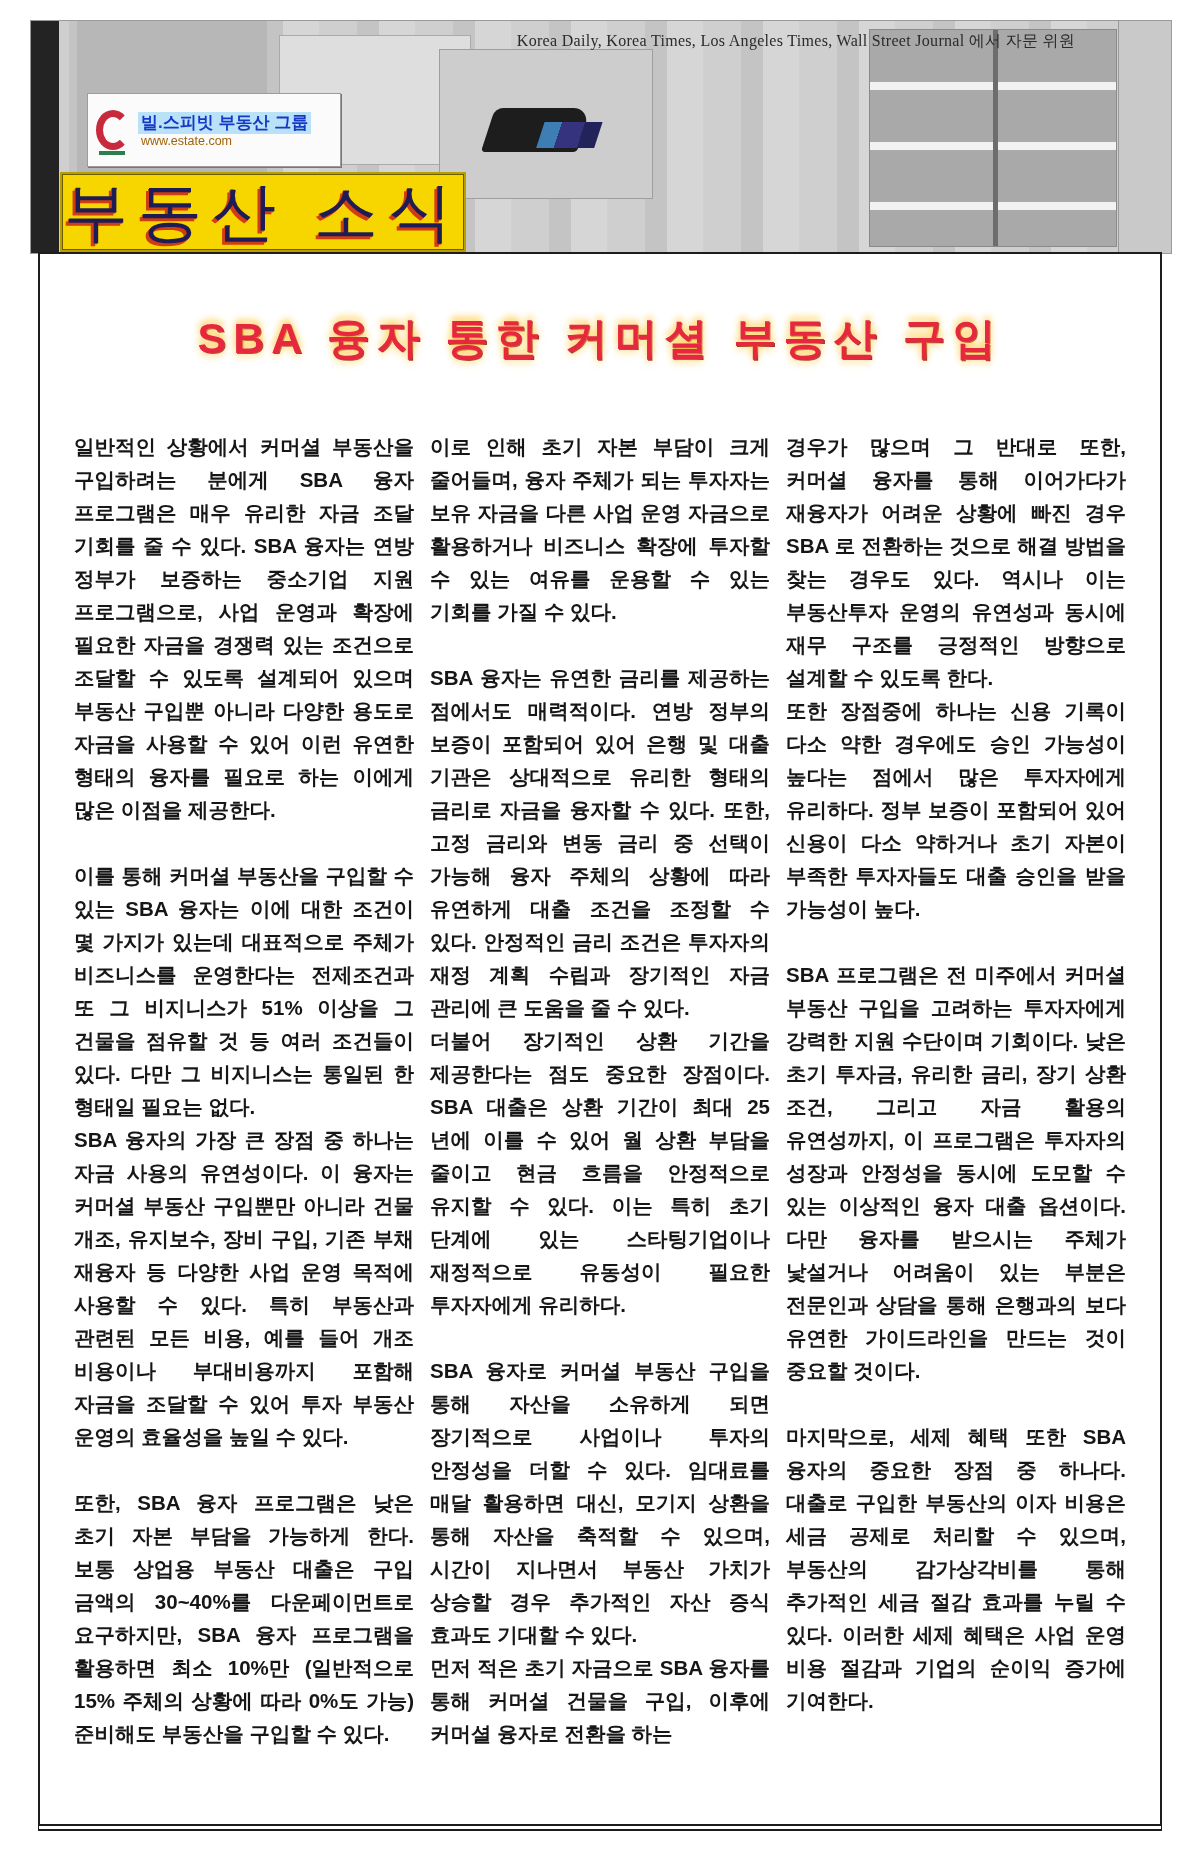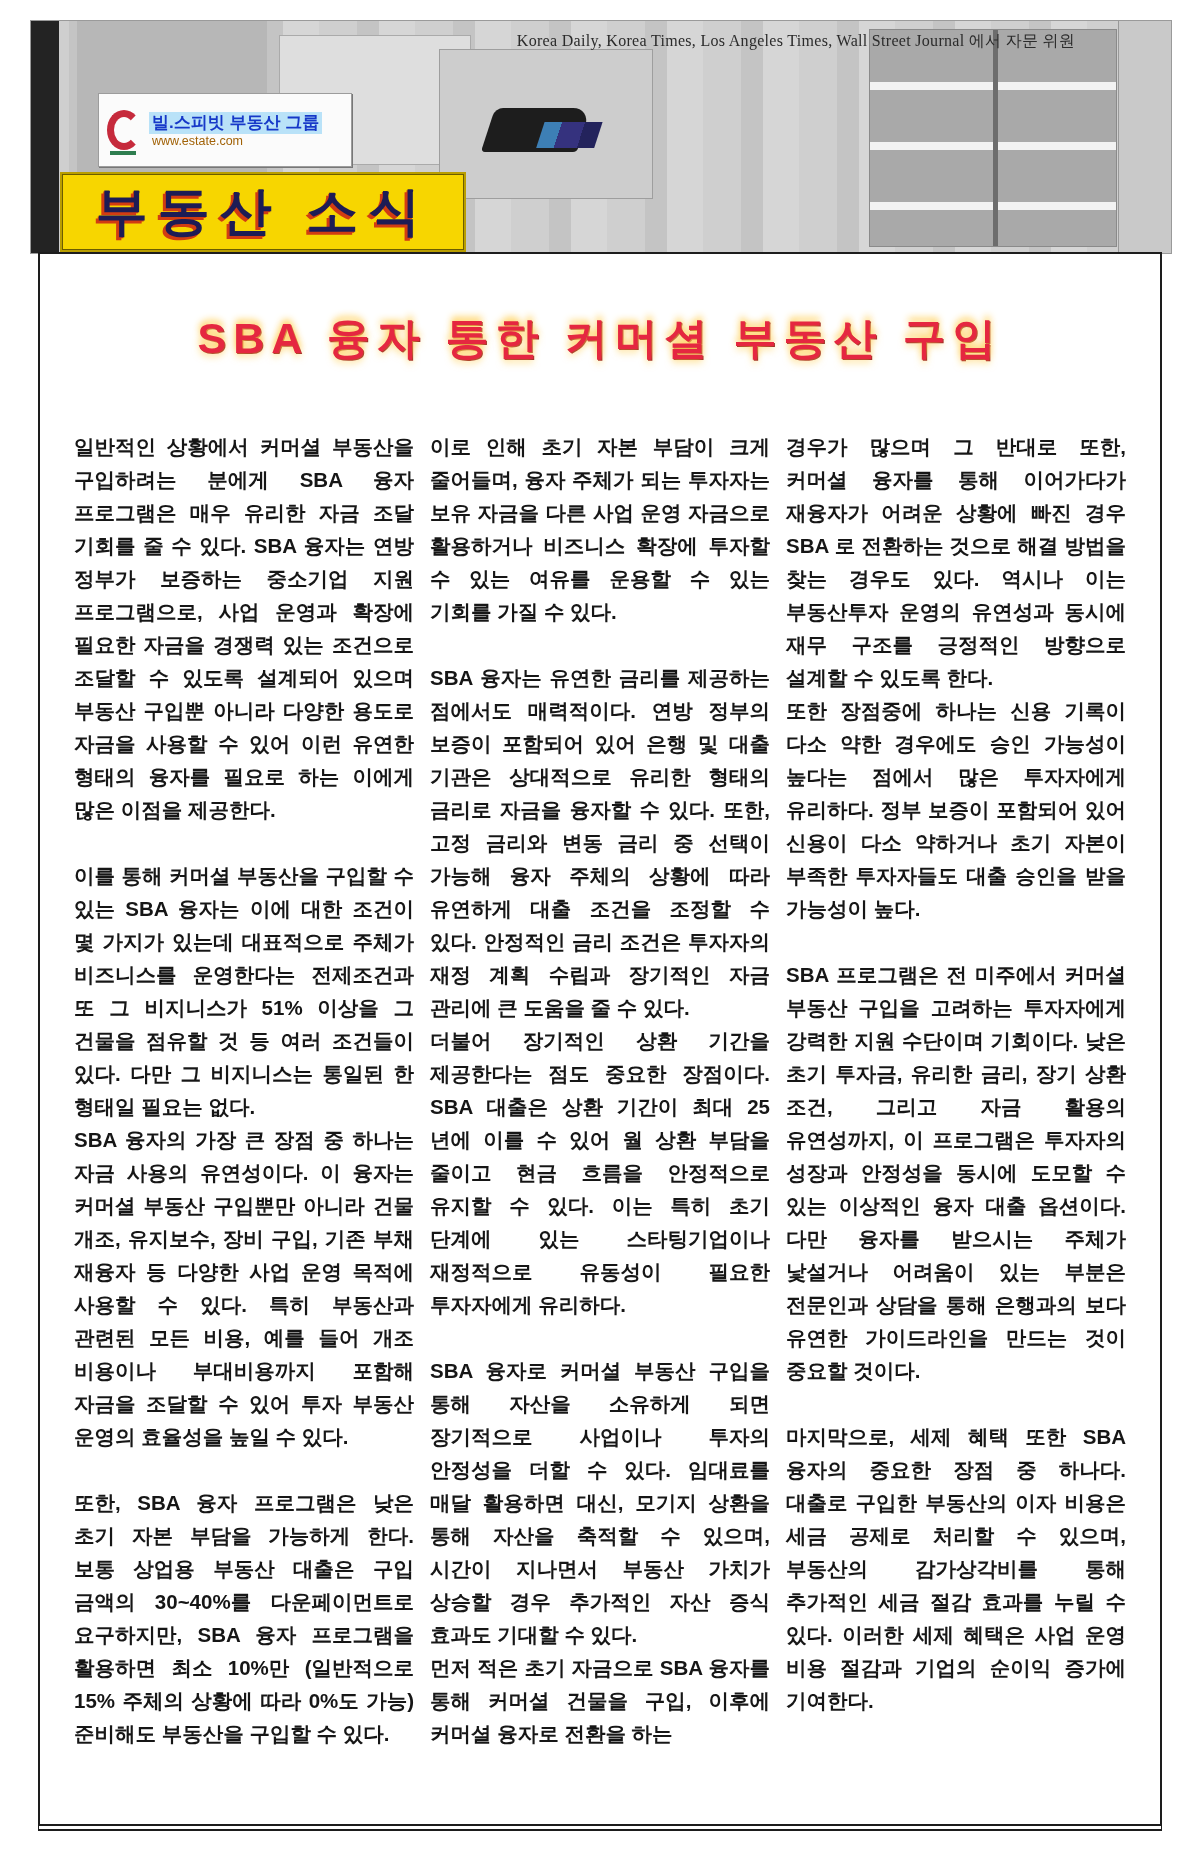--- a/index.html
+++ b/index.html
@@ -27,41 +27,41 @@
       #a9a9a9;border:1px solid #8a8a8a;}
   .shelfDivider{position:absolute;left:50%;top:0;width:5px;height:100%;background:#6d6d6d;}
   .panelR{position:absolute;right:0;top:0;width:52px;height:232px;background:#c9c9c9;border-left:1px solid #999;}
   .press{
     position:absolute;left:400px;top:10px;width:730px;text-align:center;
     font-family:Liberation Serif, serif;
     font-size:16px;color:#2b2b2b;letter-spacing:.3px;white-space:nowrap;
   }
   
   .logoBox{
-    position:absolute;left:67px;top:72px;width:236px;height:64px;background:#fbfbfb;
+    position:absolute;left:56px;top:72px;width:236px;height:64px;background:#fbfbfb;
     border:1px solid #9c9c9c;box-shadow:1px 1px 0 #777;display:flex;align-items:center;gap:8px;padding:4px 8px;
   }
   .logoIcon{
     width:34px;height:40px;border:7px solid #c62a3c;border-right-color:transparent;
     border-radius:50%;box-sizing:border-box;flex:0 0 auto;position:relative;
   }
   .logoIcon:after{content:"";position:absolute;left:-4px;bottom:-12px;width:26px;height:4px;background:#2e7d4f;}
   .logoText{display:flex;flex-direction:column;line-height:1.15;}
   .logoTitle{
     font-size:17px;font-weight:bold;color:#1638c8;background:#b9e2f8;padding:1px 3px;white-space:nowrap;
   }
   .logoUrl{font-size:12.5px;color:#a16207;padding-left:3px;}
   
   .banner{
     position:absolute;left:60px;top:172px;width:402px;height:76px;
     background:#f7d600;border:2px solid #b99e00;box-shadow:0 0 0 1px #6b5c00 inset;
     display:flex;align-items:center;justify-content:center;z-index:5;
   }
   .bannerLabel{
-    font-size:52px;font-weight:bold;color:#1d1c55;letter-spacing:10px;
+    font-size:64px;font-weight:normal;color:#1d1c55;letter-spacing:10px;
     text-shadow:-3px 3px 0 #d23c12, -1px 1px 0 #d23c12;
   }
   
   .article{
     position:absolute;left:38px;top:252px;width:1124px;height:1579px;
     background:#fff;border:2px solid #1d1d1d;border-bottom:7px double #1d1d1d;
     box-sizing:border-box;
   }
   .articleTitle{
     margin:56px 0 0;text-align:center;

